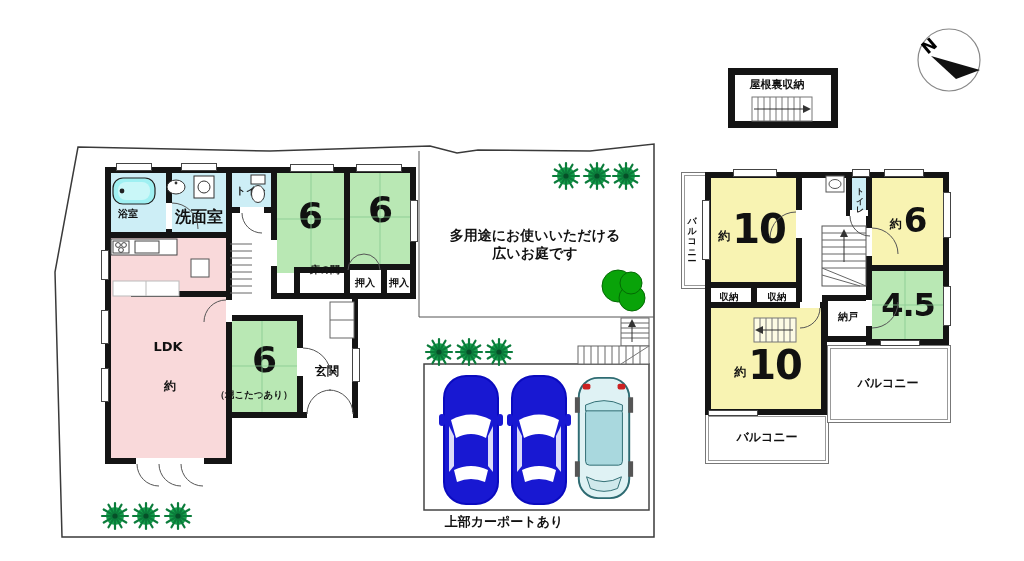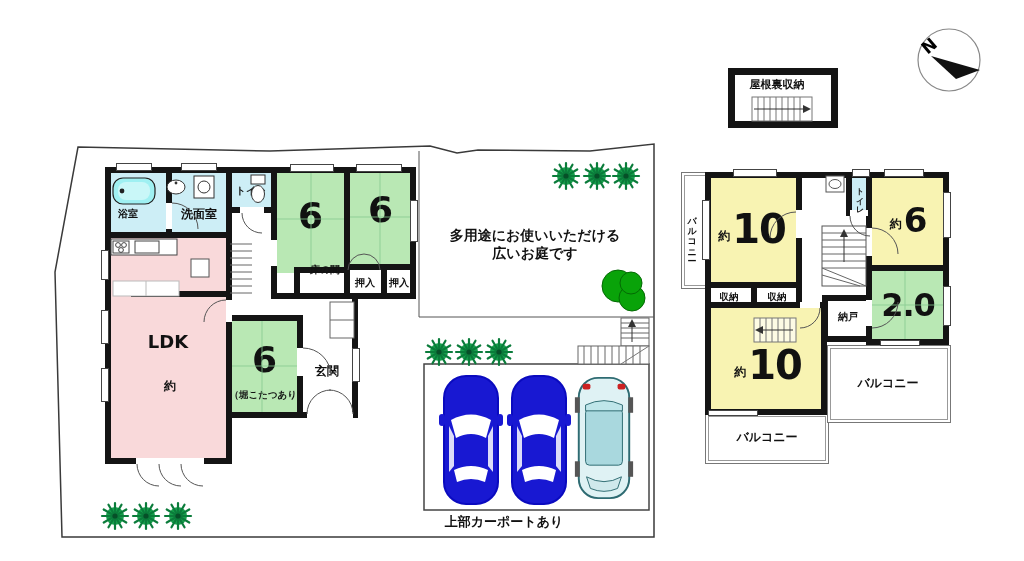--- a/index.html
+++ b/index.html
@@ -141,52 +141,52 @@
   <div class="win" style="left:852px;top:169px;width:18px;height:8px"></div>
   <div class="win" style="left:702px;top:200px;width:8px;height:60px"></div>
   <div class="win" style="left:943px;top:192px;width:8px;height:46px"></div>
   <div class="win" style="left:943px;top:286px;width:8px;height:40px"></div>
   <div class="win" style="left:880px;top:340px;width:40px;height:6px"></div>
   <div class="win" style="left:708px;top:410px;width:50px;height:6px"></div>
 
   <div style="position:absolute;left:728px;top:68px;width:110px;height:60px;border:7px solid var(--wall,#141414);box-sizing:border-box;background:#fff"></div>
 
   <div class="lbl" style="left:98px;top:208px;width:60px">浴室</div>
-  <div class="lbl" style="left:169px;top:208px;width:60px;font-size:12px">洗面室</div>
+  <div class="lbl" style="left:169px;top:208px;width:60px;font-size:16px">洗面室</div>
   <div class="lbl" style="left:221px;top:185px;width:60px">トイレ</div>
   <div class="lbl bignum" style="left:280px;top:196px;width:60px;font-size:36px">6</div>
   <div class="lbl" style="left:299px;top:264px;width:52px">床の間</div>
   <div class="lbl bignum" style="left:350px;top:190px;width:60px;font-size:36px">6</div>
   <div class="lbl" style="left:346px;top:277px;width:38px">押入</div>
   <div class="lbl" style="left:380px;top:277px;width:38px">押入</div>
-  <div class="lbl" style="left:138px;top:332px;width:60px;font-size:18px">LDK</div>
+  <div class="lbl" style="left:138px;top:340px;width:60px;font-size:13px">LDK</div>
   <div class="numwrap" style="left:118px;top:352px;width:104px;height:50px">
     <span class="approx">約</span>
   </div>
   <div class="lbl bignum" style="left:234px;top:340px;width:60px;font-size:36px">6</div>
-  <div class="lbl" style="left:208px;top:390px;width:120px;font-size:9.5px">（堀こたつあり）</div>
+  <div class="lbl" style="left:194px;top:390px;width:120px;font-size:9.5px">（堀こたつあり）</div>
   <div class="lbl" style="left:297px;top:365px;width:60px;font-size:12px">玄関</div>
 
   <div class="caption" style="left:414px;top:513px;width:180px;font-size:13px">上部カーポートあり</div>
   <div class="caption" style="left:419px;top:226px;width:232px;font-size:14px;line-height:1.3">
     <div>多用途にお使いいただける</div>
     <div>広いお庭です</div>
   </div>
 
   <div class="vlbl" style="left:685px;top:185px;height:95px">バルコニー</div>
   <div class="numwrap" style="left:710px;top:202px;width:84px;height:50px">
     <span class="approx">約</span>
     <span class="bignum" style="font-size:40px">10</span>
   </div>
   <div class="vlbl" style="left:853px;top:177px;height:38px;font-size:8px;letter-spacing:0">トイレ</div>
   <div class="numwrap" style="left:876px;top:192px;width:64px;height:48px">
     <span class="approx">約</span>
     <span class="bignum" style="font-size:34px">6</span>
   </div>
-  <div class="lbl bignum" style="left:868px;top:288px;width:80px;font-size:32px">2.0</div>
+  <div class="lbl bignum" style="left:868px;top:288px;width:80px;font-size:32px">4.5</div>
   <div class="lbl" style="left:708px;top:292px;width:42px;font-size:9.5px">収納</div>
   <div class="lbl" style="left:756px;top:292px;width:42px;font-size:9.5px">収納</div>
   <div class="lbl" style="left:824px;top:311px;width:48px">納戸</div>
   <div class="numwrap" style="left:726px;top:338px;width:84px;height:50px">
     <span class="approx">約</span>
     <span class="bignum" style="font-size:40px">10</span>
   </div>
   <div class="lbl" style="left:707px;top:431px;width:120px;font-size:12px">バルコニー</div>
   <div class="lbl" style="left:827px;top:377px;width:122px;font-size:12px">バルコニー</div>
   <div class="lbl" style="left:728px;top:79px;width:98px;font-size:11px">屋根裏収納</div>

